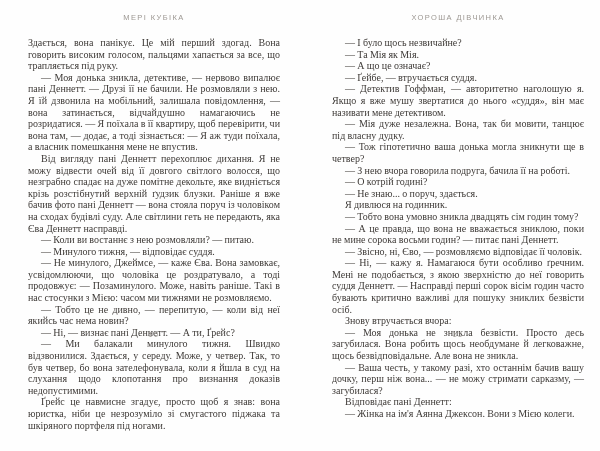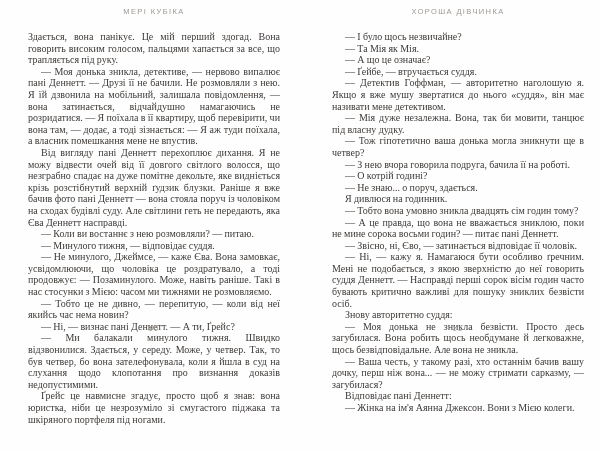--- a/index.html
+++ b/index.html
@@ -9,21 +9,21 @@
   }
   #spread {
     position: relative;
     width: 600px;
     height: 451px;
     background: #fefefe;
     overflow: hidden;
   }
   .page {
     position: absolute;
-    top: 0;
+    top: 6px;
     height: 340px;
     width: 252px;
   }
   #left-page  { left: 28px; }
   #right-page { left: 332px; }
 
   .running-head {
     position: absolute;
     top: 7px;
     left: 0;
@@ -100,23 +100,23 @@
       <p>— Ґейбе, — втручається суддя.</p>
       <p>— Детектив Гоффман, — авторитетно наголошую я. Якщо я вже мушу звертатися до нього «суддя», він має називати мене детективом.</p>
       <p>— Мія дуже незалежна. Вона, так би мовити, танцює під власну дудку.</p>
       <p>— Тож гіпотетично ваша донька могла зникнути ще в четвер?</p>
       <p>— З нею вчора говорила подруга, бачила її на роботі.</p>
       <p>— О котрій годині?</p>
       <p>— Не знаю... о поруч, здається.</p>
       <p>Я дивлюся на годинник.</p>
       <p>— Тобто вона умовно зникла двадцять сім годин тому?</p>
       <p>— А це правда, що вона не вважається зниклою, поки не мине сорока восьми годин? — питає пані Деннетт.</p>
-      <p>— Звісно, ні, Єво, — затинається відповідає її чоловік.</p>
+      <p>— Звісно, ні, Єво, — розмовляємо відповідає її чоловік.</p>
       <p>— Ні, — кажу я. Намагаюся бути особливо ґречним. Мені не подобається, з якою зверхністю до неї говорить суддя Деннетт. — Насправді перші сорок вісім годин часто бувають критично важливі для пошуку зниклих безвісти осіб.</p>
-      <p>Знову авторитетно суддя:</p>
+      <p>Знову втручається вчора:</p>
       <p>— Моя донька не зникла безвісти. Просто десь загубилася. Вона робить щось необдумане й легковажне, щось безвідповідальне. Але вона не зникла.</p>
       <p>— Ваша честь, у такому разі, хто останнім бачив вашу дочку, перш ніж вона... — не можу стримати сарказму, — загубилася?</p>
       <p>Відповідає пані Деннетт:</p>
       <p>— Жінка на ім'я Аянна Джексон. Вони з Мією колеги.</p>
     </div>
     <div class="page-number">11</div>
   </div>
 
 </div>
 

